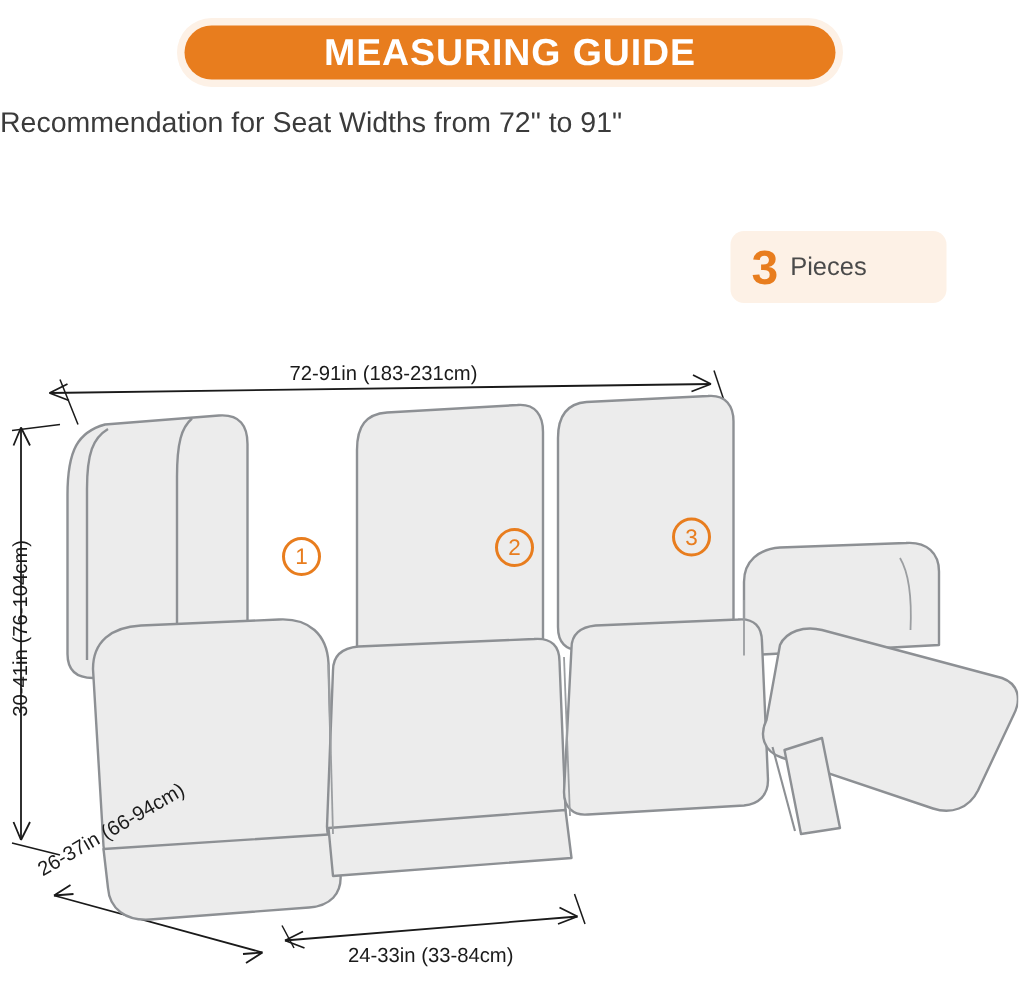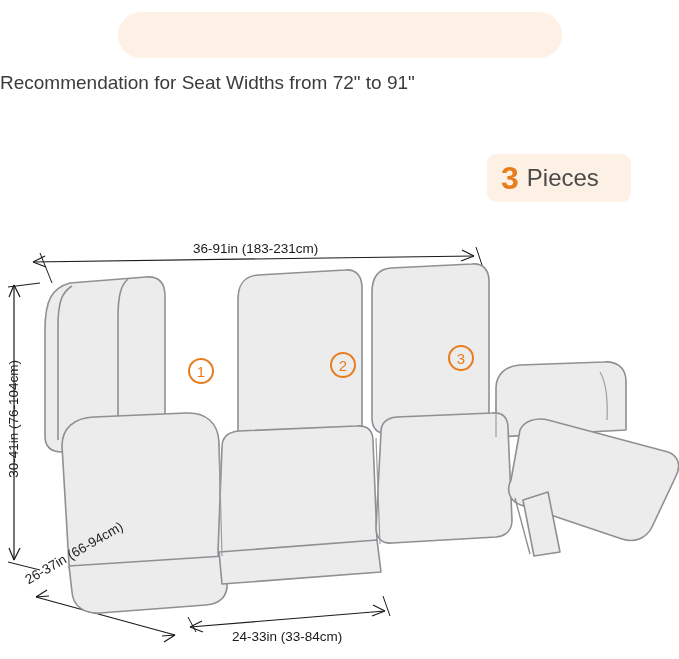--- a/index.html
+++ b/index.html
@@ -72,21 +72,21 @@
     box-sizing: border-box;
   }
   #pieces-count {
     color: #e87d1e;
     font-size: 32px;
     font-weight: bold;
     line-height: 1;
   }
   #pieces-label {
     color: #4a4a4a;
-    font-size: 24px;
+    font-size: 17px;
     margin-left: 8px;
   }
 
   
   #illustration {
     position: absolute;
     left: 0;
     top: 0;
     width: 679px;
     height: 659px;
@@ -144,20 +144,23 @@
   }
   #num-1 { left: 188px; top: 358px; }
   #num-2 { left: 330px; top: 352px; }
   #num-3 { left: 448px; top: 345px; }
 </style>
 </head>
 <body>
 
 <div id="banner-wrap">
   <div id="banner-outer"></div>
+  <div id="banner-inner">
+    <span id="banner-title">MEASURING GUIDE</span>
+  </div>
 </div>
 
 <div id="subtitle">Recommendation for Seat Widths from 72" to 91"</div>
 
 <div id="pieces-badge">
   <span id="pieces-count">3</span>
   <span id="pieces-label">Pieces</span>
 </div>
 
 <svg id="illustration" viewBox="0 0 679 659">
@@ -228,21 +231,21 @@
 
   <g fill="none" stroke="#9b9ea1" stroke-width="1.2">
     <path d="M219,443 L222,556"></path>
     <path d="M376,438 L380,544"></path>
     <path d="M496,400 L496,437"></path>
     <path d="M600,372 C606,382 608,398 607,420"></path>
   </g>
 
 </svg>
 
-<div class="dim-label" id="dim-width-label">36-91in (183-231cm)</div>
+<div class="dim-label" id="dim-width-label">72-91in (183-231cm)</div>
 <div class="dim-label" id="dim-depth-label">24-33in (33-84cm)</div>
 <div class="dim-label" id="dim-side-label">26-37in (66-94cm)</div>
 <div class="dim-label" id="dim-height-label">
   <span>30-41in (76-104cm)</span>
 </div>
 
 <div class="num-circle" id="num-1">1</div>
 <div class="num-circle" id="num-2">2</div>
 <div class="num-circle" id="num-3">3</div>
 

